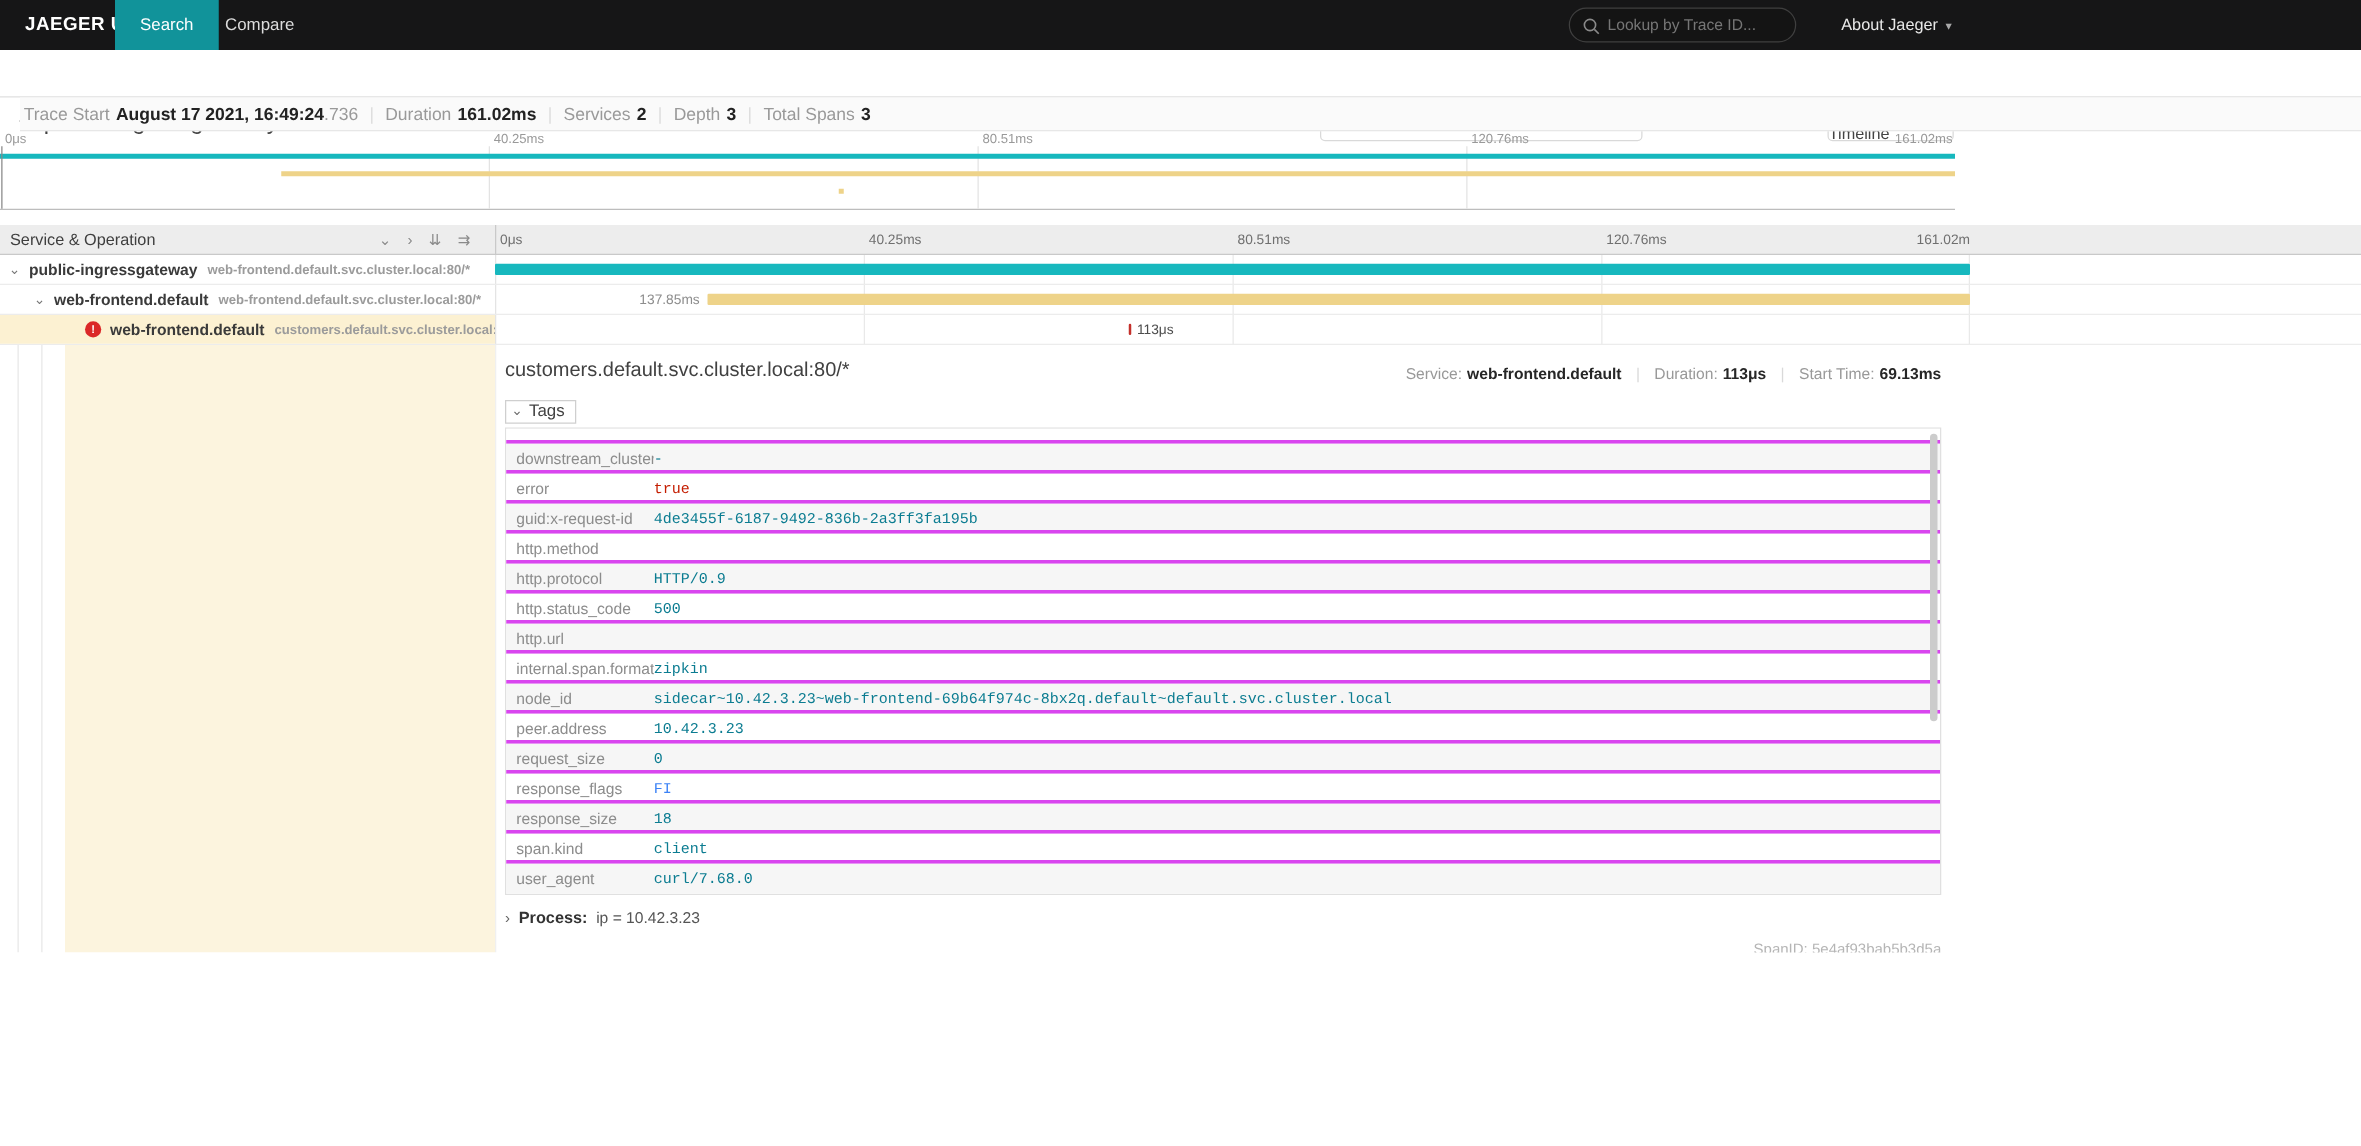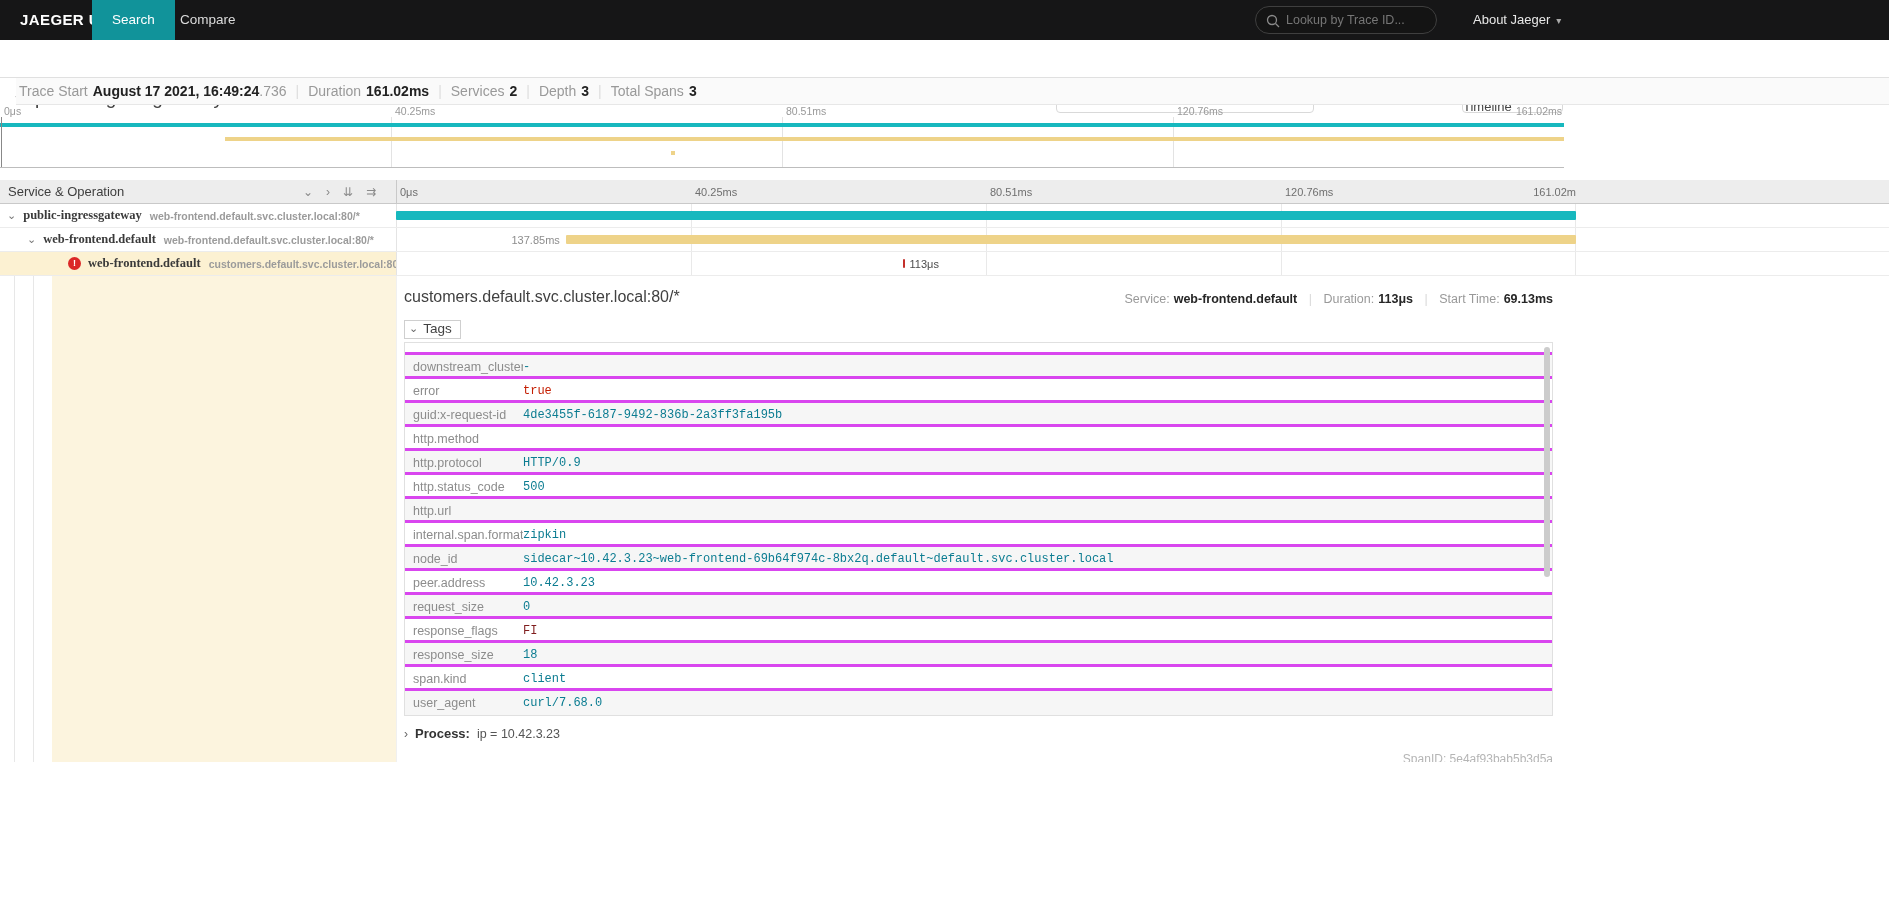--- a/index.html
+++ b/index.html
@@ -65,21 +65,21 @@
   .rows-grid { position:absolute; top:0; height:72px; width:1px; background:#e9e9e9; }
   .rg1{left:691px;} .rg2{left:986px;} .rg3{left:1281px;} .rg4{left:1575px;}
   .rows-leftdiv { position:absolute; left:396px; top:0; height:72px; width:1px; background:#e4e4e4; }
   .span-row { position:absolute; left:0; width:1889px; height:24px; border-bottom:1px solid #ececec; cursor:pointer; }
   .r0{top:0;} .r1{top:24px;} .r2{top:48px;}
   .row-left { position:absolute; left:0; top:0; width:396px; height:100%; display:flex; align-items:center; overflow:hidden; white-space:nowrap; }
   .r2 .row-left { background:#fcf1d2; }
   .tree { font-size:11px; color:#757575; flex:none; }
   .r0 .tree { margin-left:7px; }
   .r1 .tree { margin-left:27px; }
-  .svc { font-size:12.5px; font-weight:600; color:#3a3a3a; margin-left:7px; flex:none;font-family:Liberation Serif, serif; }
+  .svc { font-size:12.5px; font-weight:600; color:#3a3a3a; margin-left:7px; flex:none; }
   .op { font-size:10.5px; color:#9b9b9b; margin-left:8px; flex:none;font-weight:bold; }
   .err-icon { width:13px; height:13px; border-radius:50%; background:#db2828; color:#fff; font-size:9px; font-weight:bold; line-height:13px; text-align:center; margin-left:68px; flex:none; }
   .span-bar { position:absolute; top:7px; height:9px; border-radius:1px; cursor:pointer; }
   .bar-label { position:absolute; top:6px; font-size:11px; color:#8d8d8d; white-space:nowrap; }
   .r2 .bar-label { color:#4c4c4c; }
 
   
   #detail-row { position:absolute; left:0; top:276px; width:1889px; height:486px; background:#fff; overflow:hidden; }
   .guide { position:absolute; top:0; bottom:0; width:1px; background:#e7e7e7; }
   .g1{left:14px;} .g2{left:33px;}
@@ -299,21 +299,21 @@
           <div class="kv-row">
     <span class="kv-key">peer.address</span>
     <span class="kv-val" style="color: rgb(11, 124, 145);">10.42.3.23</span>
   </div>
           <div class="kv-row alt">
     <span class="kv-key">request_size</span>
     <span class="kv-val" style="color: rgb(11, 124, 145);">0</span>
   </div>
           <div class="kv-row">
     <span class="kv-key">response_flags</span>
-    <span class="kv-val" style="color: #7f1d1d;">FI</span>
+    <span class="kv-val" style="color: #3b82f6;">FI</span>
   </div>
           <div class="kv-row alt">
     <span class="kv-key">response_size</span>
     <span class="kv-val" style="color: rgb(11, 124, 145);">18</span>
   </div>
           <div class="kv-row">
     <span class="kv-key">span.kind</span>
     <span class="kv-val" style="color: rgb(11, 124, 145);">client</span>
   </div>
           <div class="kv-row alt">

